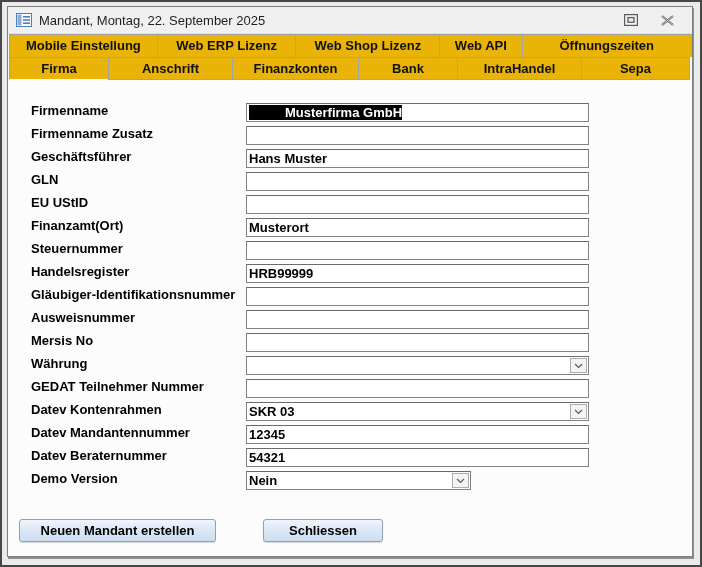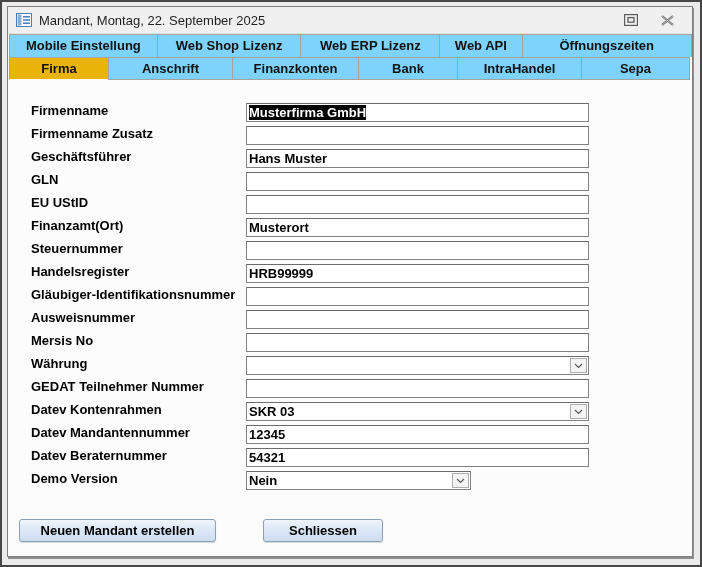--- a/index.html
+++ b/index.html
@@ -17,39 +17,39 @@
             padding:0 14px 0 8px; border-bottom:1px solid #e3e3e3; box-sizing:border-box;}
   .title-icon{width:16px; height:14px; margin-right:7px; flex:none;}
   .title-text{font-size:13px; color:#1f1f1f; white-space:nowrap;}
   .title-spacer{flex:1;}
   .win-btn{width:22px; height:18px; display:flex; align-items:center; justify-content:center;
            margin-left:14px; cursor:default;}
 
   
   .tabs{margin:0 1px;}
   .tabrow{display:flex; height:23px;}
-  .tab{box-sizing:border-box; background:#7dd3fc; border:1px solid #a3a3a3;
+  .tab{box-sizing:border-box; background:#eab308; border:1px solid #a3a3a3;
        font-weight:bold; font-size:13px; color:#111; text-align:center;
        line-height:21px; margin-right:-1px; white-space:nowrap; overflow:hidden;}
   .tabrow1 .tab{border-bottom:none;}
   .tabrow2 .tab{border-bottom:1px solid #a3a3a3;}
   .tabrow2 .tab.active{background:#eab308; border-bottom-color:#fcfcfc;}
 
   
   .content{position:relative; height:472px; background:#fcfcfc;}
   .form{padding:23px 0 0 23px;}
   .row{display:flex; align-items:flex-start; height:19px; margin-bottom:4px;}
   .row.gap-lg{margin-top:2px;}
   .lbl{width:215px; flex:none; font-weight:bold; font-size:13px; color:#000; white-space:nowrap;}
   .field{position:relative; width:343px; height:19px; box-sizing:border-box;
          background:#fff; border:1px solid #828282; border-top-color:#6b6b6b;
          padding:0 2px; display:flex; align-items:center; overflow:hidden;}
   .field.narrow{width:225px;}
   .val{font-weight:bold; font-size:13px; color:#000; white-space:nowrap;}
-  .val.sel{background:#000; color:#fff;}
+  .val.sel{background:#000; color:#fff;padding-left:36px;}
   .combo .val{padding-right:18px;}
   .combo-btn{position:absolute; top:1px; right:1px; bottom:1px; width:17px;
              background:#f4f4f4; border:1px solid #adadad; box-sizing:border-box;
              display:flex; align-items:center; justify-content:center;}
 
   
   .footer{position:absolute; left:0; right:0; bottom:14px; height:23px;}
   .btn{position:absolute; top:0; height:23px; box-sizing:border-box;
        background:linear-gradient(#f0f5fc, #dce8f6 45%, #cdddf0);
        border:1px solid #8ba0b9; border-radius:3px;
@@ -90,22 +90,22 @@
         <svg width="13" height="11" viewBox="0 0 13 11">
           <path d="M1 1 L12 10 M12 1 L1 10" stroke="#5c5c5c" stroke-width="2.1"></path>
           <path d="M1 1 L12 10 M12 1 L1 10" stroke="#f0f0f0" stroke-width="0.7"></path>
         </svg>
       </span>
     </div>
 
     <div class="tabs">
       <div class="tabrow tabrow1">
         <div class="tab" style="width:150px">Mobile Einstellung</div>
+        <div class="tab" style="width:141px">Web ERP Lizenz</div>
         <div class="tab" style="width:146px">Web Shop Lizenz</div>
-        <div class="tab" style="width:141px">Web ERP Lizenz</div>
         <div class="tab" style="width:84px">Web API</div>
         <div class="tab" style="width:172px">Öffnungszeiten</div>
       </div>
       <div class="tabrow tabrow2">
         <div class="tab active" style="width:100px">Firma</div>
         <div class="tab" style="width:125px">Anschrift</div>
         <div class="tab" style="width:127px">Finanzkonten</div>
         <div class="tab" style="width:100px">Bank</div>
         <div class="tab" style="width:125px">IntraHandel</div>
         <div class="tab" style="width:109px">Sepa</div>

